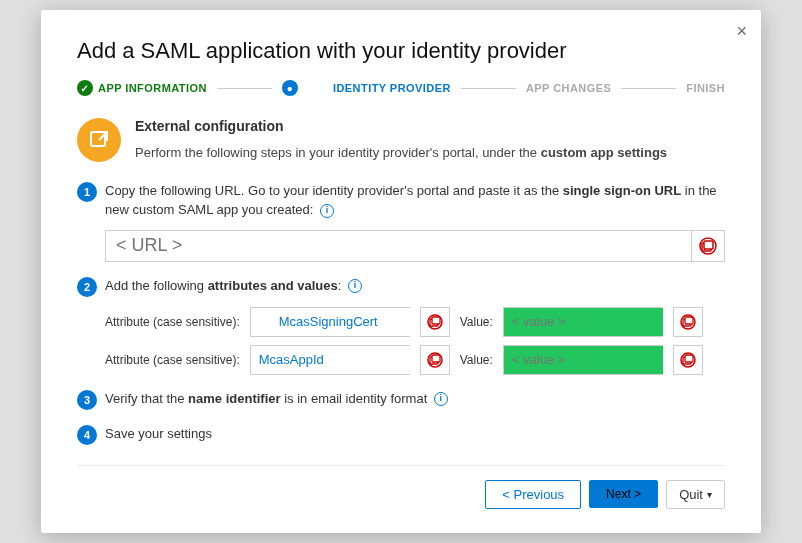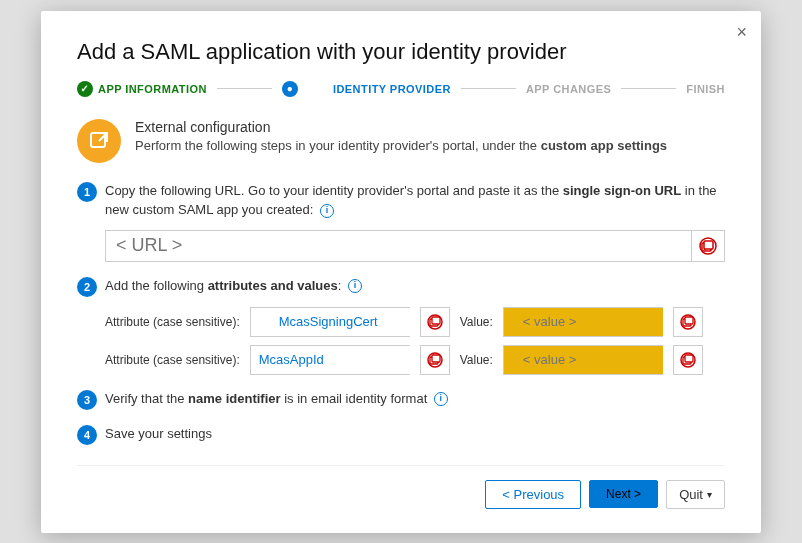--- a/index.html
+++ b/index.html
@@ -85,21 +85,21 @@
       background: #f5a623;
       border-radius: 50%;
       display: flex;
       align-items: center;
       justify-content: center;
       flex-shrink: 0;
       color: #fff;
       font-size: 20px;
     }
     .ext-text { flex: 1; }
-    .ext-title { font-weight: 400; font-size: 14px; margin-bottom: 2px; }
+    .ext-title { font-weight: 700; font-size: 14px; margin-bottom: 10px; }
     .ext-desc { font-size: 13px; color: #444; line-height: 1.4; }
     
     .instruction {
       margin-bottom: 14px;
     }
     .step-row {
       display: flex;
       align-items: flex-start;
       gap: 8px;
       margin-bottom: 10px;
@@ -208,25 +208,25 @@
       font-size: 12px;
       color: #333;
       white-space: nowrap;
       margin-left: 0;
     }
     .val-input {
       width: 160px;
       height: 30px;
       border: 1px solid #ccc;
       border-right: none;
-      padding: 0 19px;
+      padding: 0 8px;
       font-size: 13px;
       color: #555;
       outline: none;
-      background: #eab308;
+      background: #22c55e;
     }
     
     .bottom-bar {
       display: flex;
       justify-content: flex-end;
       align-items: center;
       gap: 8px;
       margin-top: 20px;
       padding-top: 14px;
       border-top: 1px solid #eee;

